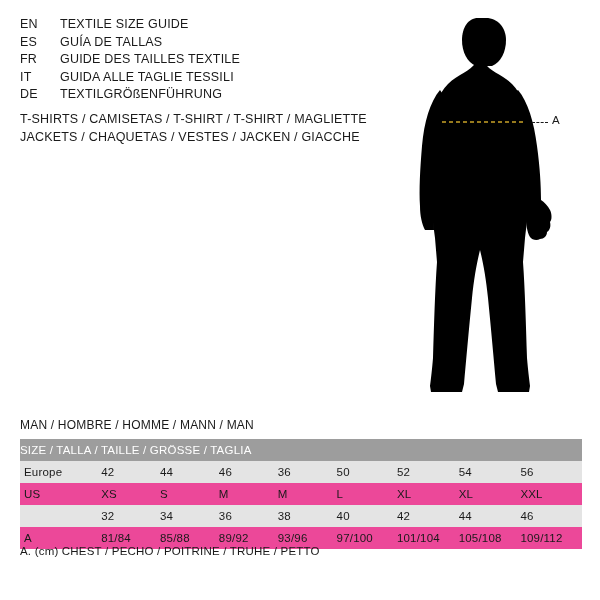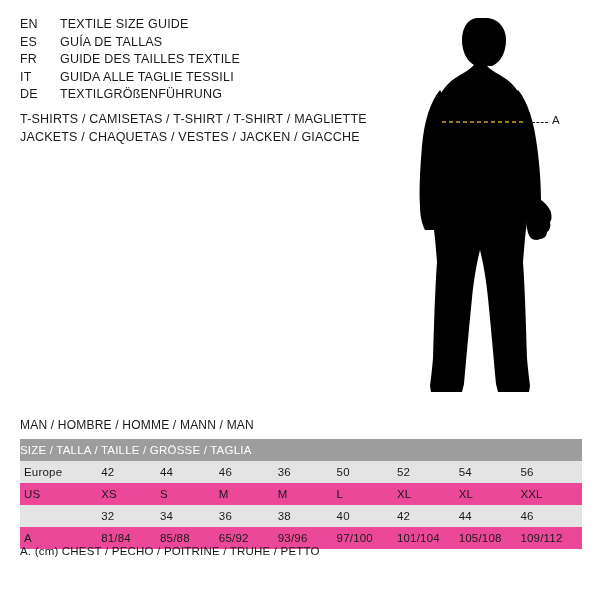--- a/index.html
+++ b/index.html
@@ -242,21 +242,21 @@
           <td class="col-v">38</td>
           <td class="col-v">40</td>
           <td class="col-v">42</td>
           <td class="col-v">44</td>
           <td class="col-v">46</td>
         </tr>
         <tr class="row-dark">
           <td class="col-label">A</td>
           <td class="col-v">81/84</td>
           <td class="col-v">85/88</td>
-          <td class="col-v">65/92</td>
+          <td class="col-v">89/92</td>
           <td class="col-v">93/96</td>
           <td class="col-v">97/100</td>
           <td class="col-v">101/104</td>
           <td class="col-v">105/108</td>
           <td class="col-v">109/112</td>
         </tr>
       </tbody>
     </table>
   </div>
 

